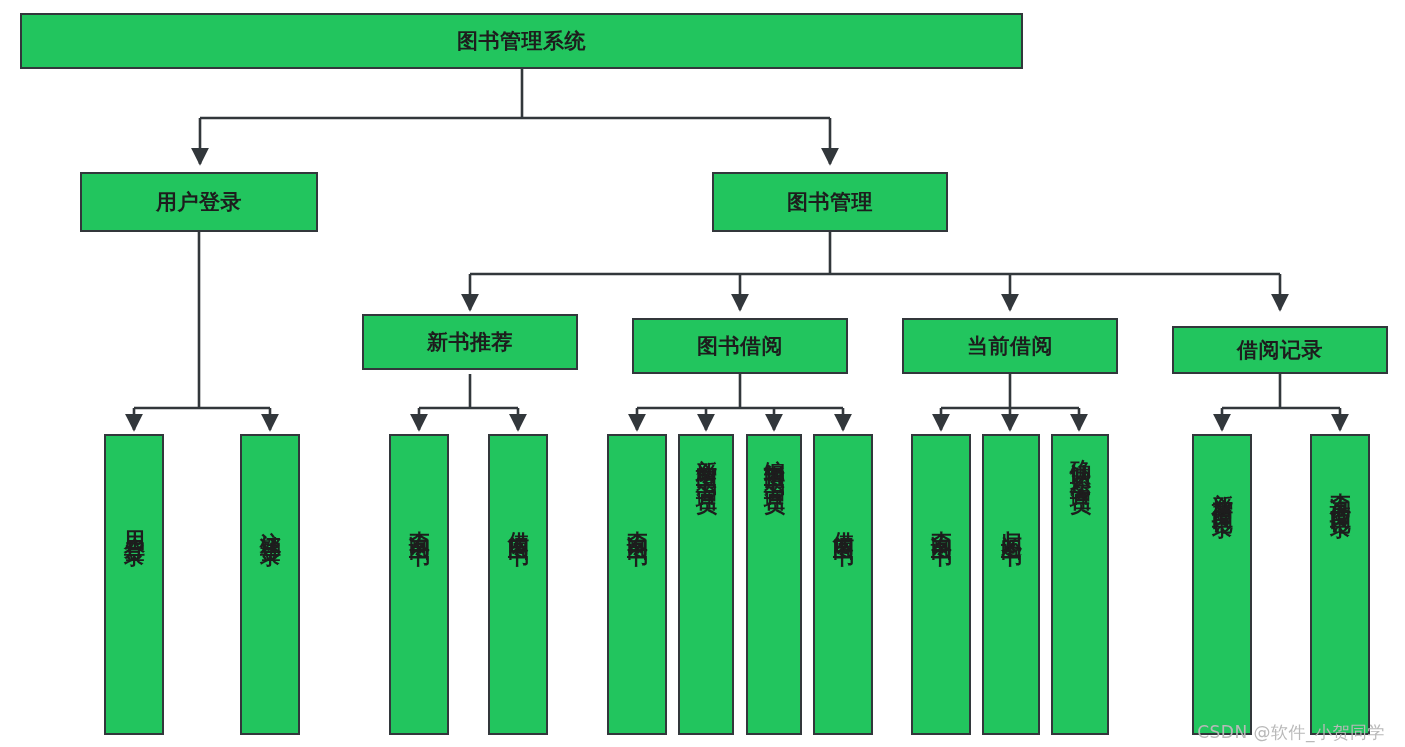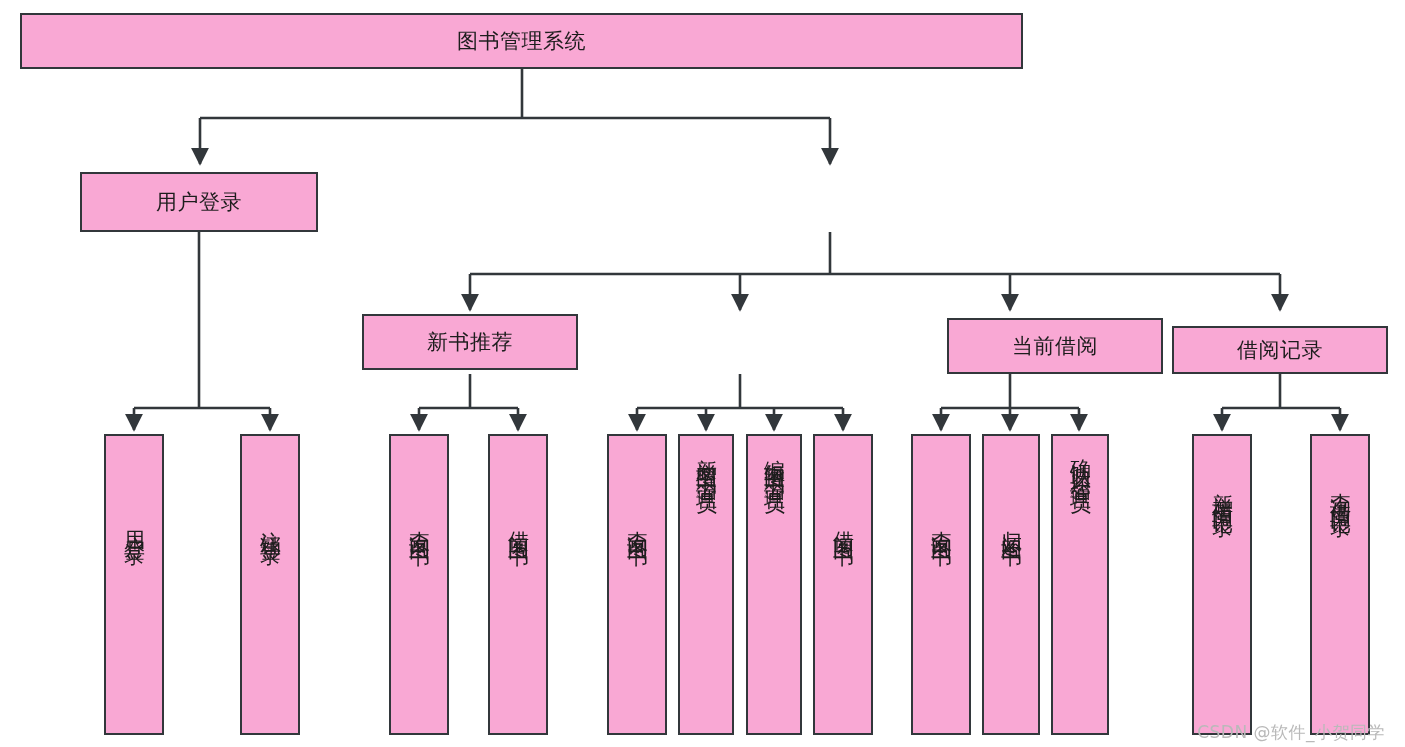--- a/index.html
+++ b/index.html
@@ -17,26 +17,27 @@
   }
   #edges{
     position:absolute;
     left:0;top:0;
     width:1405px;height:747px;
     pointer-events:none;
   }
   .node{
     position:absolute;
     box-sizing:border-box;
-    background:#f9a8d4;
+    background:#22c55e;
     border:2.5px solid #32373b;
     display:flex;
     align-items:center;
     justify-content:center;
     z-index:2;
+    font-weight:bold;
   }
   .node .label{
     font-size:21px;
     line-height:1.25;
     letter-spacing:0.5px;
     color:#1d1d1d;
     white-space:nowrap;
   }
   
   .node.vertical{
@@ -120,27 +121,33 @@
   </svg>
 
   <div class="node" style="left:20px;top:13px;width:1003px;height:56px;">
     <span class="label">图书管理系统</span>
   </div>
 
   <div class="node" style="left:80px;top:172px;width:238px;height:60px;">
     <span class="label">用户登录</span>
   </div>
 
+  <div class="node" style="left:712px;top:172px;width:236px;height:60px;">
+    <span class="label">图书管理</span>
+  </div>
 
   <div class="node" style="left:362px;top:314px;width:216px;height:56px;">
     <span class="label">新书推荐</span>
   </div>
 
-
-  <div class="node" style="left:902px;top:318px;width:216px;height:56px;margin-left:45px;">
+  <div class="node" style="left:632px;top:318px;width:216px;height:56px;">
+    <span class="label">图书借阅</span>
+  </div>
+
+  <div class="node" style="left:902px;top:318px;width:216px;height:56px;">
     <span class="label">当前借阅</span>
   </div>
 
   <div class="node" style="left:1172px;top:326px;width:216px;height:48px;">
     <span class="label">借阅记录</span>
   </div>
 
   <div class="node vertical" style="left:104px;top:434px;width:60px;height:301px;padding-top:78px;">
     <span class="label">用户登录</span>
   </div>

